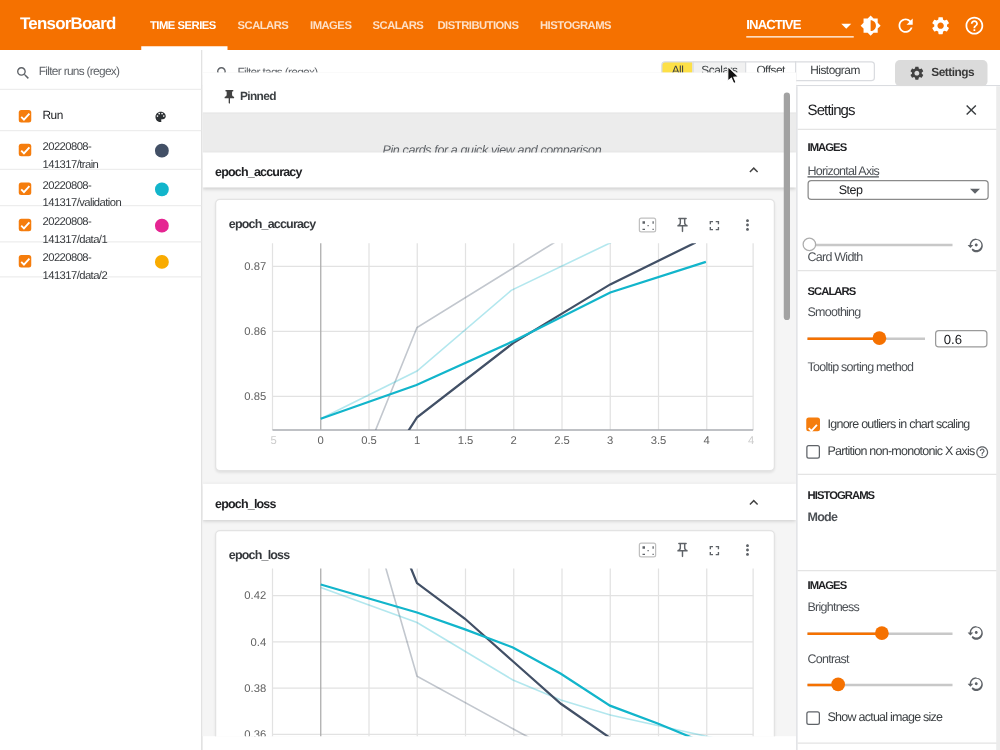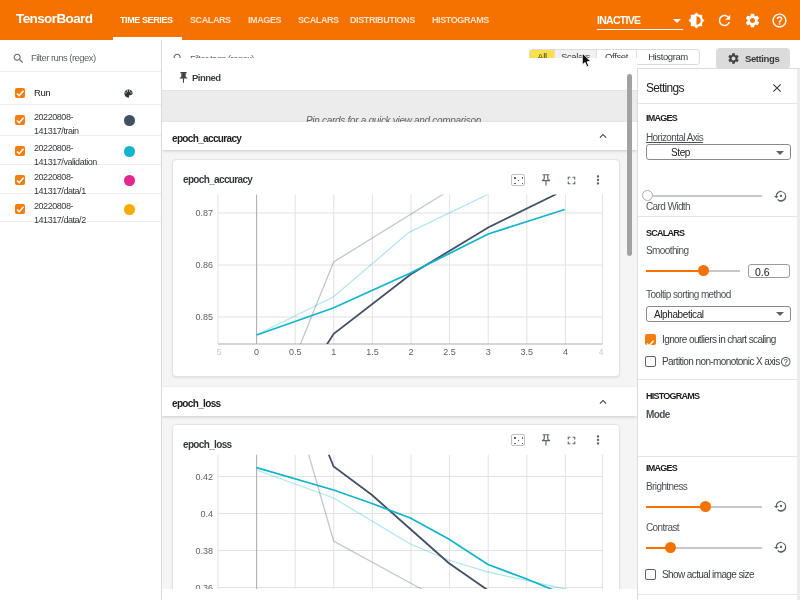--- a/index.html
+++ b/index.html
@@ -304,21 +304,20 @@
         <path d="M14 12c0-1.1-.9-2-2-2s-2 .9-2 2 .9 2 2 2 2-.9 2-2zm-2-9c-4.97 0-9 4.03-9 9H0l4 4 4-4H5c0-3.87 3.13-7 7-7s7 3.13 7 7-3.13 7-7 7c-1.93 0-3.68-.79-4.94-2.06l-1.42 1.42C7.27 20.88 9.51 21.9 12 21.9c4.97 0 9-4.03 9-9s-4.03-9-9-9z"></path>
       </svg>
     <div class="pdiv" style="top:146.5px;"></div>
     <div class="psec" style="top:159px;">SCALARS</div>
     <div class="plabel" style="top:176px;">Smoothing</div>
     <div class="track" style="left:8px;top:200.5px;width:94px;"></div>
     <div class="fill" style="left:8px;top:200.5px;width:57px;"></div>
     <div class="knob" style="left:60px;top:196px;"></div>
     <div class="abs" style="left:110px;top:194.5px;width:42px;height:14.5px;border:1px solid #9a9a9a;border-radius:3px;font-size:10.5px;color:#202124;line-height:14px;padding-left:6px;">0.6</div>
     <div class="plabel" style="top:219.5px;">Tooltip sorting method</div>
-    <div class="drop" style="top:236.5px;">Alphabetical<span class="car"></span></div>
     <span class="pcb" style="top:265px;background:#f57d0d;border-radius:2px;"><svg width="10.5" height="10.5" viewBox="0 0 24 24">
           <path fill="none" stroke="#fff" stroke-width="3.4" d="M4.5 12.5l5 5 10-11"></path>
         </svg></span>
     <div class="plabel" style="left:24px;top:264.5px;color:#3c4043;">Ignore outliers in chart scaling</div>
     <span class="pcb" style="top:287px;background:#fff;border:1.6px solid #5f6368;border-radius:2px;"></span>
     <div class="plabel" style="left:24px;top:286.5px;color:#3c4043;">Partition non-monotonic X axis</div>
     <svg class="abs" style="left:142px;top:286.5px;width:11.5px;height:11.5px;" viewBox="0 0 24 24" fill="#5f6368">
         <path d="M11 18h2v-2h-2v2zm1-16C6.48 2 2 6.48 2 12s4.48 10 10 10 10-4.48 10-10S17.52 2 12 2zm0 18c-4.41 0-8-3.59-8-8s3.59-8 8-8 8 3.59 8 8-3.59 8-8 8zm0-14c-2.21 0-4 1.79-4 4h2c0-1.1.9-2 2-2s2 .9 2 2c0 2-3 1.75-3 5h2c0-2.25 3-2.5 3-5 0-2.21-1.79-4-4-4z"></path>
       </svg>
     <div class="pdiv" style="top:310px;"></div>

